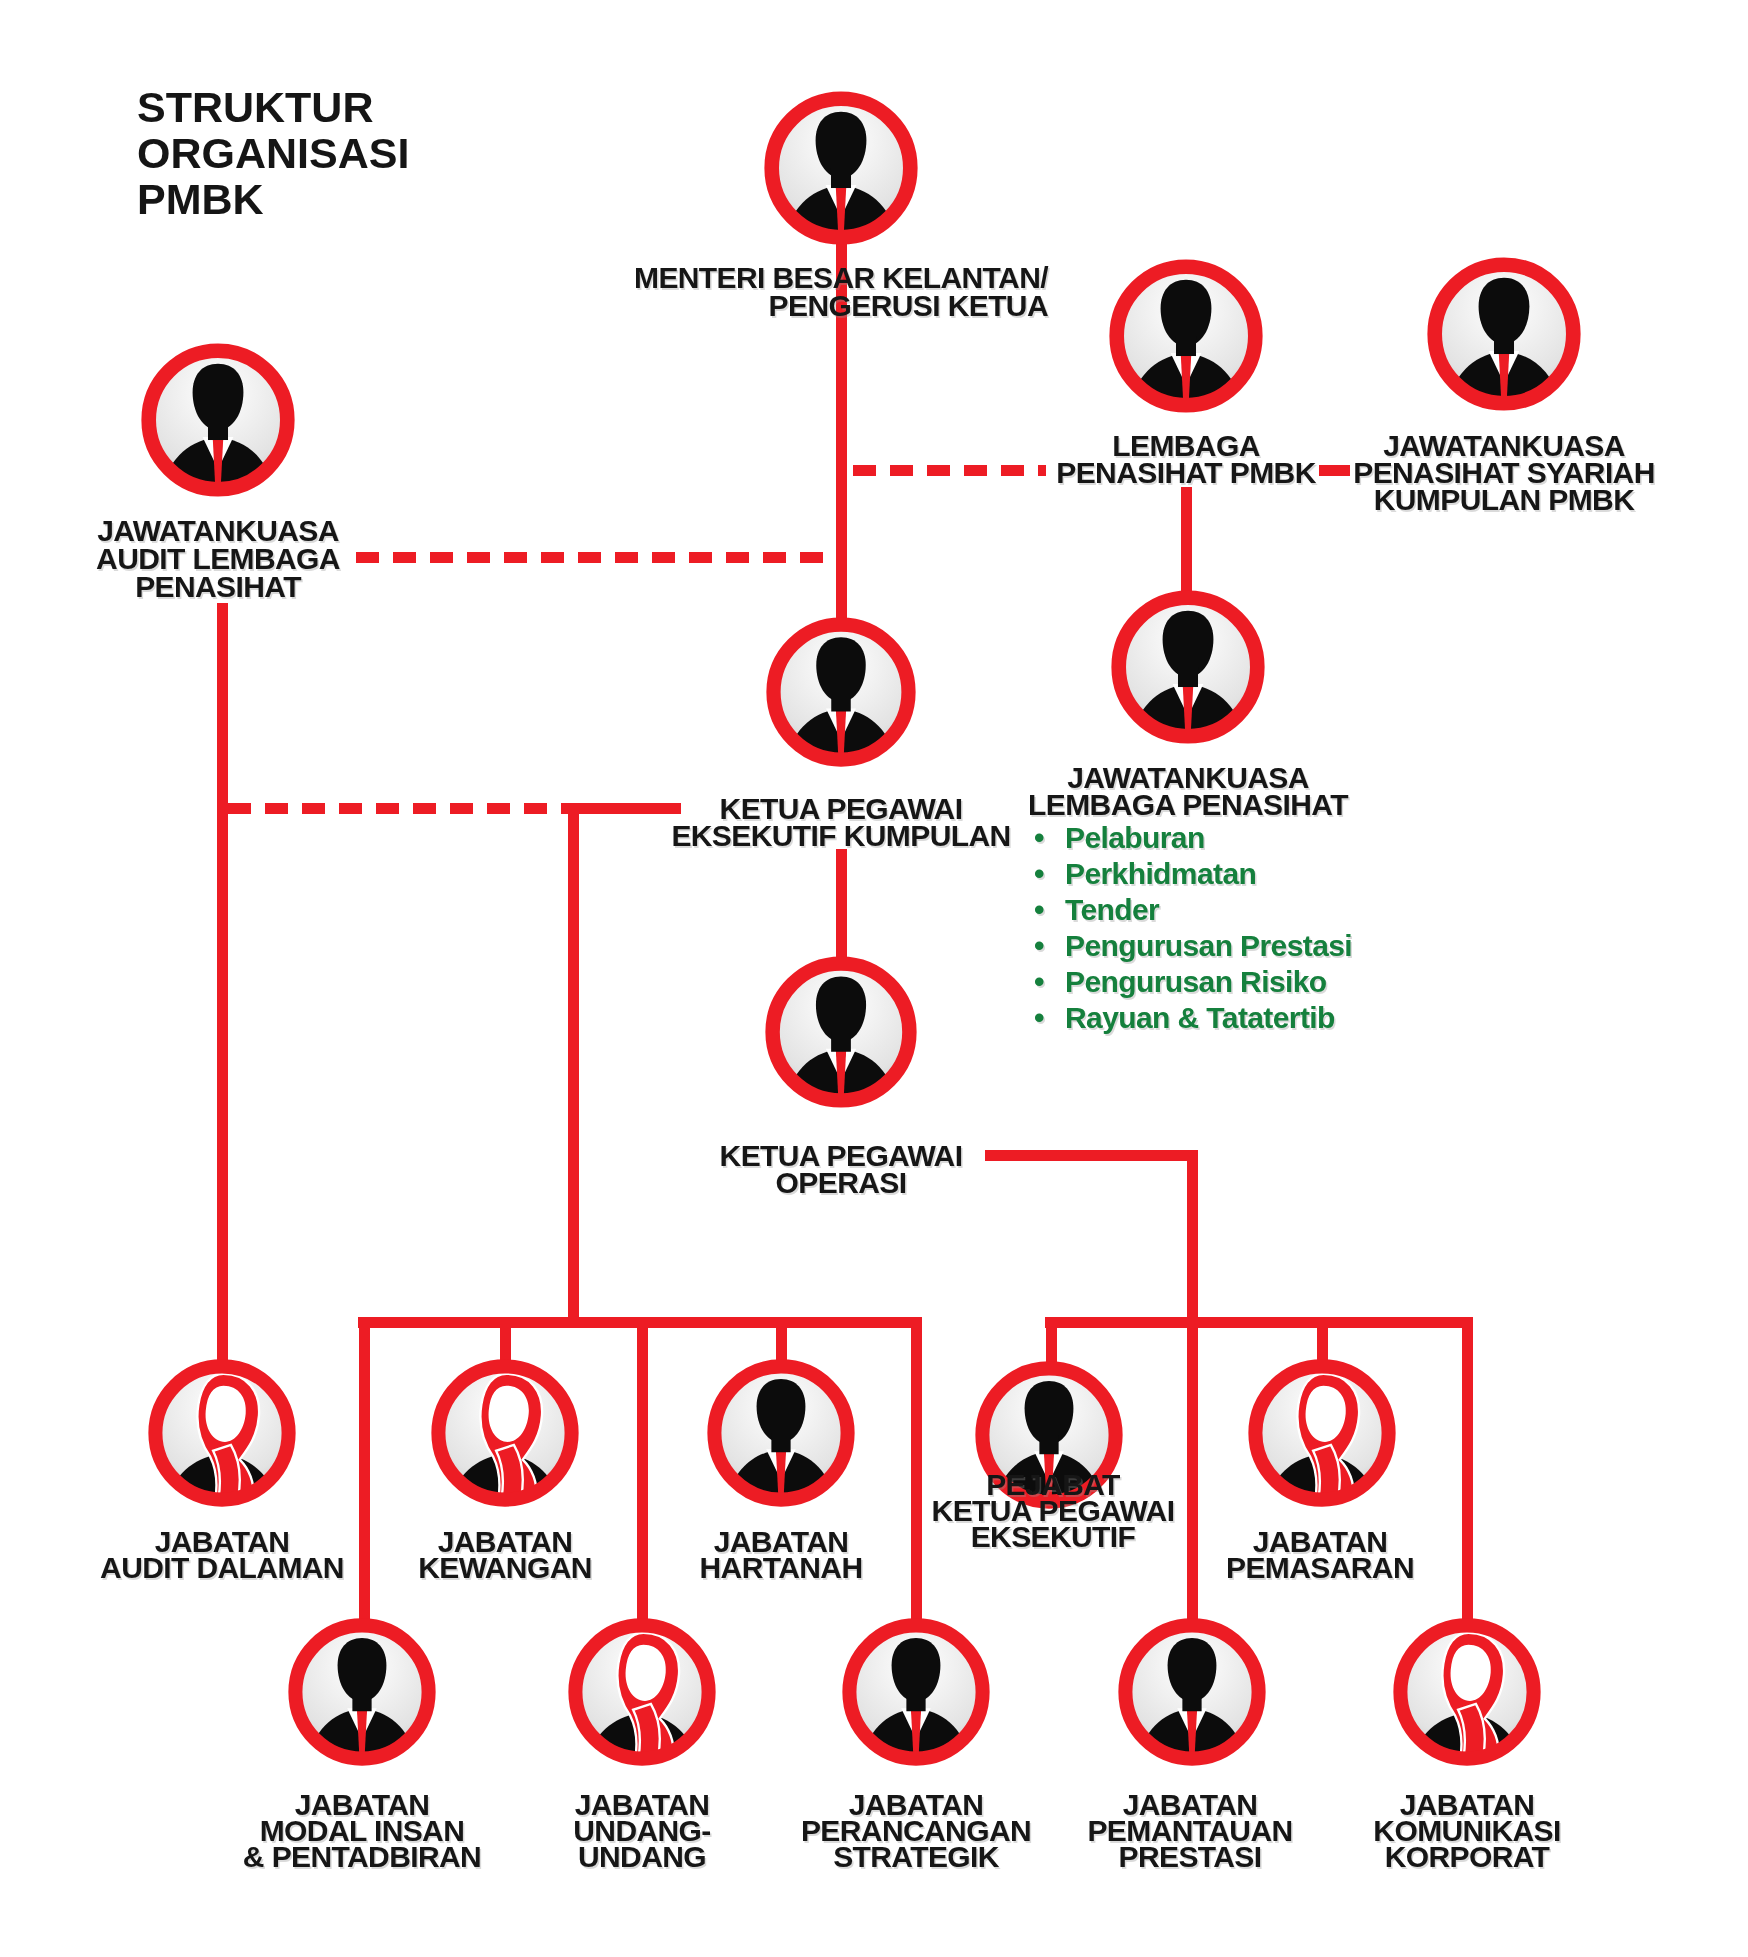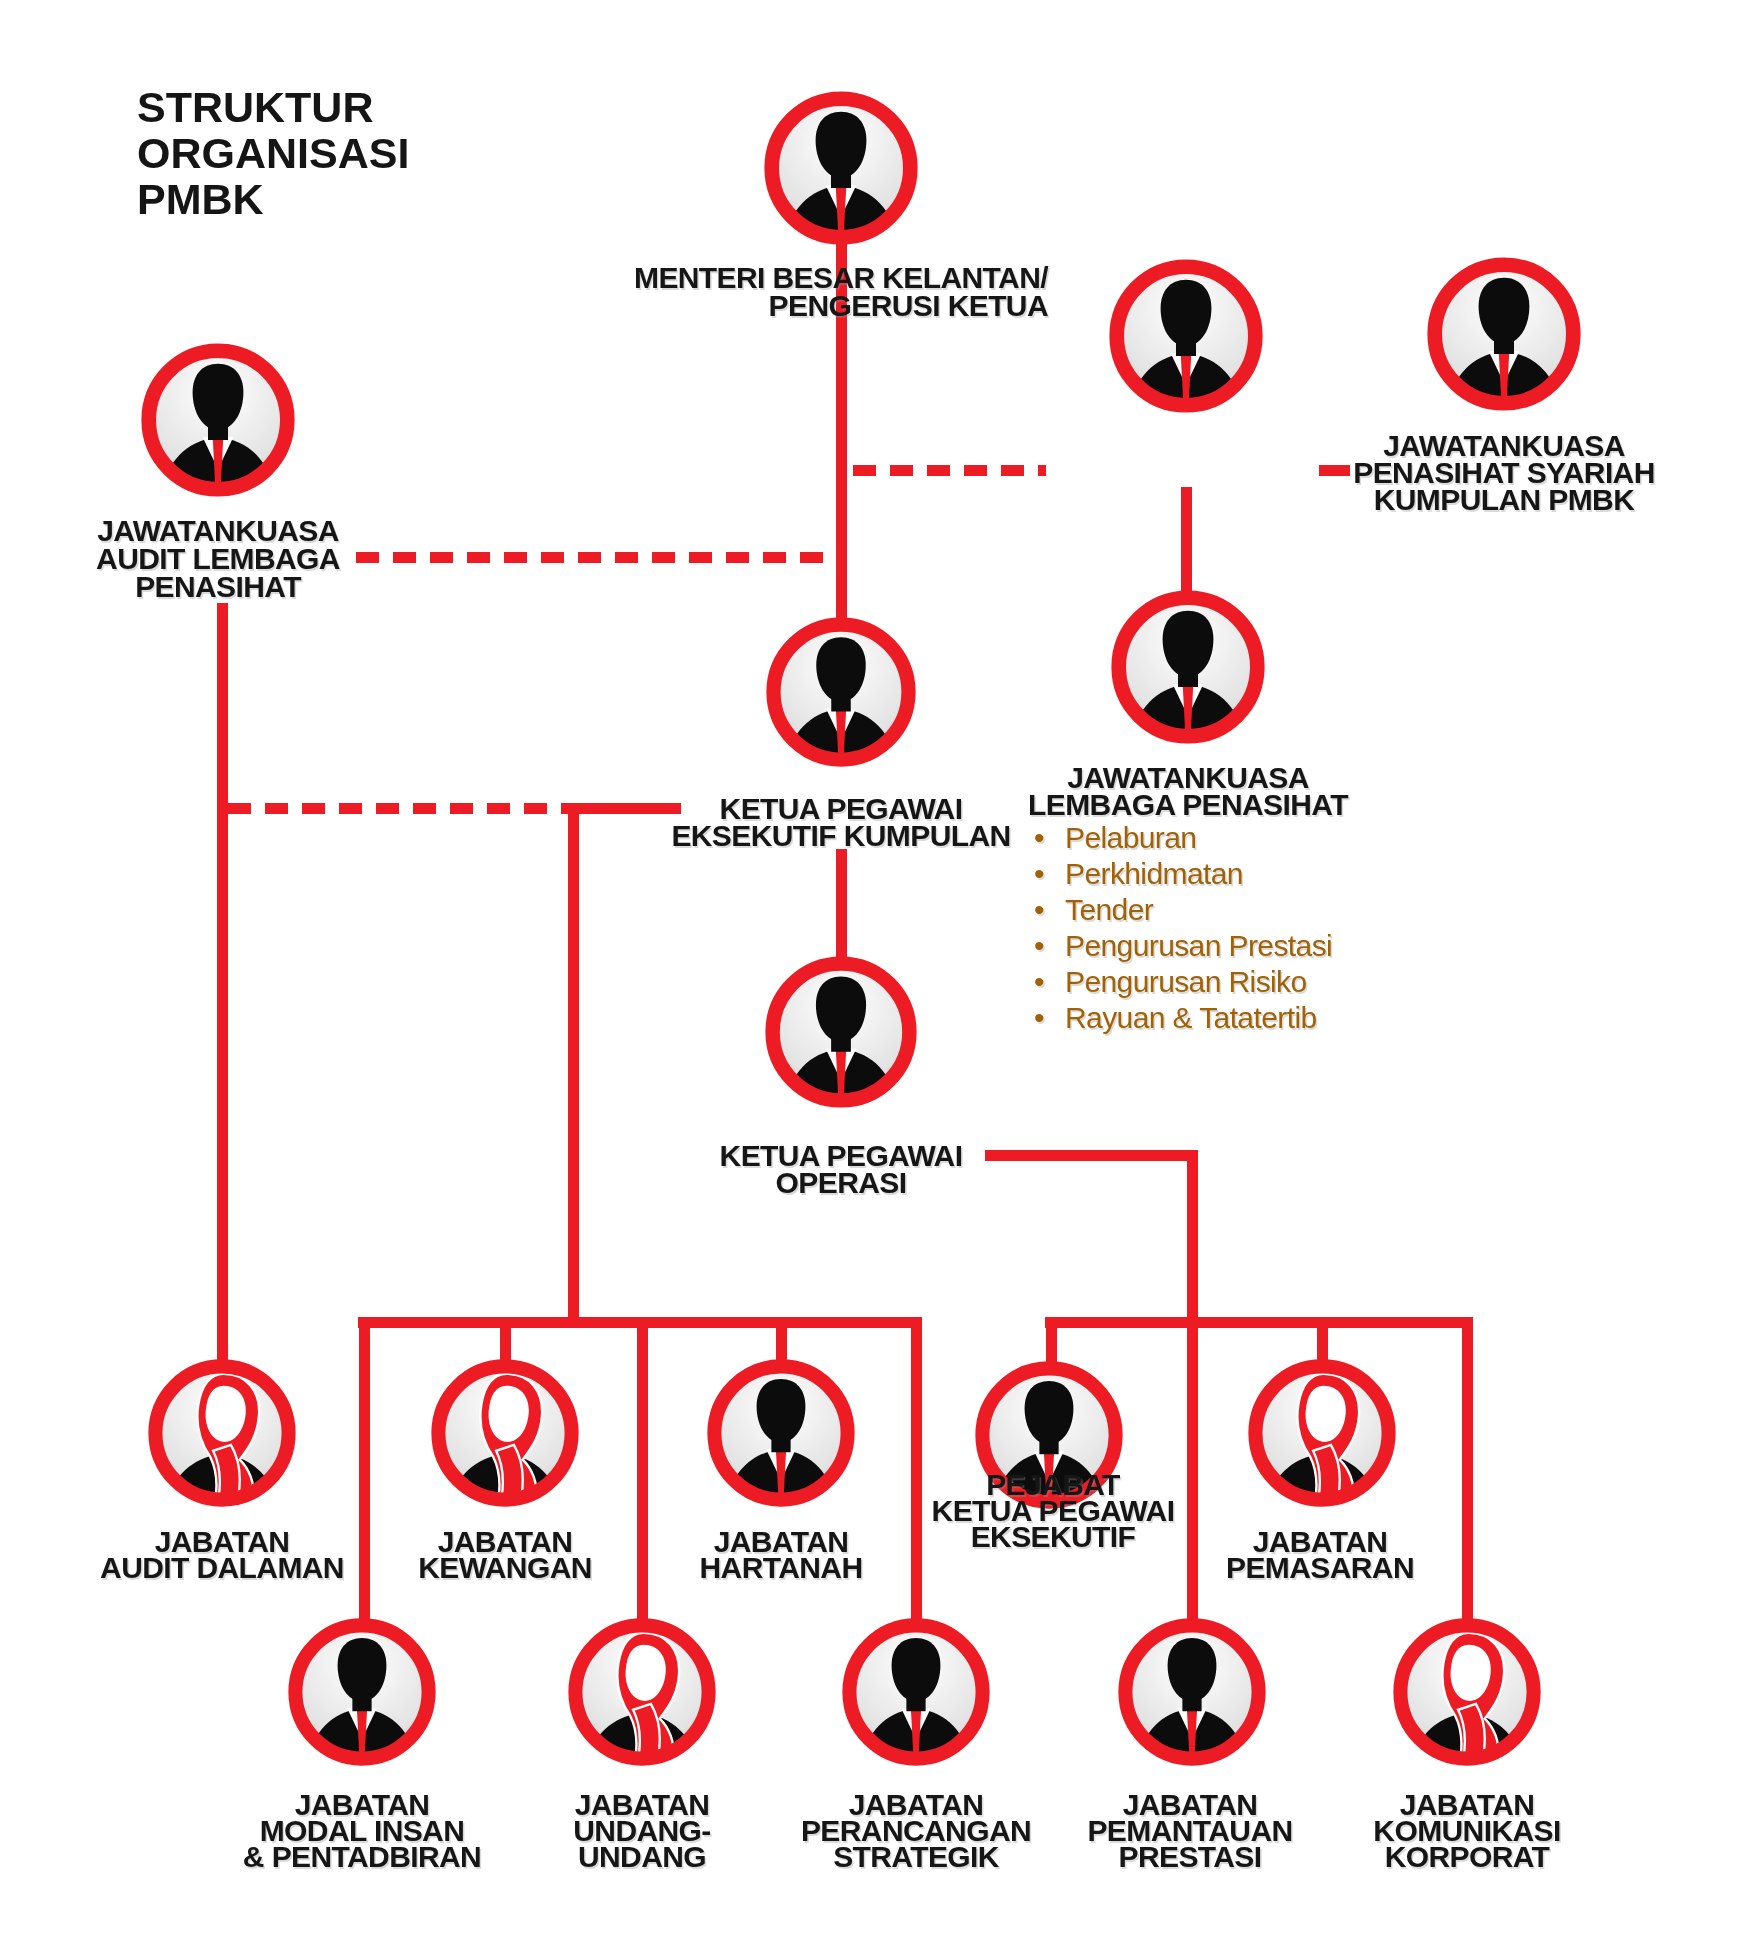--- a/index.html
+++ b/index.html
@@ -19,21 +19,21 @@
   .nlabel{
     position:absolute;transform:translateX(-50%);
     text-align:center;color:#161616;font-weight:800;
     font-size:30px;line-height:26px;letter-spacing:-0.6px;white-space:nowrap;
     text-shadow:1.5px 1.5px 0 rgba(150,150,150,.35);
   }
   .nlabel span{display:block;}
   
   .bullets{
     position:absolute;left:1022px;top:820px;margin:0;padding:0;list-style:none;
-    color:#a16207;font-weight:400;font-size:30px;line-height:36px;letter-spacing:-0.6px;
+    color:#15803d;font-weight:700;font-size:30px;line-height:36px;letter-spacing:-0.6px;
     text-shadow:1.5px 1.5px 0 rgba(150,150,150,.35);white-space:nowrap;
   }
   .bullets li{position:relative;padding-left:43px;}
   .bullets li::before{content:"\2022";position:absolute;left:12px;}
   
   .line{position:absolute;background:#ed1c24;}
   .dash-h{
     position:absolute;height:11px;
     background:repeating-linear-gradient(90deg,#ed1c24 0 23px,transparent 23px 37px);
   }
@@ -116,20 +116,24 @@
   <div class="nlabel" style="left:841px;top:264px;line-height:28px;text-align:right;">
     <span>MENTERI BESAR KELANTAN/</span>
       <span>PENGERUSI KETUA</span>
   </div>
 
   <div class="avatar" style="left:1109px;top:259px;width:154px;height:154px;">
     <svg viewBox="0 0 100 100">
         <use href="#sym-male"></use>
       </svg>
   </div>
+  <div class="nlabel" style="left:1186px;top:432px;line-height:27px;">
+    <span>LEMBAGA</span>
+      <span>PENASIHAT PMBK</span>
+  </div>
 
   <div class="avatar" style="left:1427px;top:257px;width:154px;height:154px;">
     <svg viewBox="0 0 100 100">
         <use href="#sym-male"></use>
       </svg>
   </div>
   <div class="nlabel" style="left:1504px;top:432px;line-height:27px;">
     <span>JAWATANKUASA</span>
       <span>PENASIHAT SYARIAH</span>
       <span>KUMPULAN PMBK</span>

